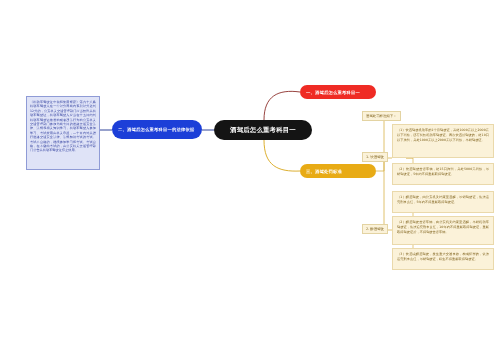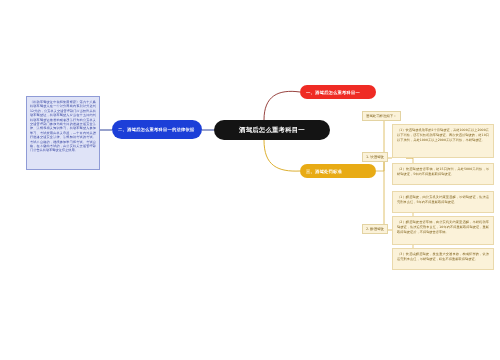--- a/index.html
+++ b/index.html
@@ -53,21 +53,21 @@
     box-sizing: border-box;
     display: flex;
     align-items: center;
     font-weight: bold;
     letter-spacing: 0.2px;
   }
 
   .node-root {
     left: 214px;
     top: 120px;
-    width: 116px;
+    width: 98px;
     height: 20px;
     background: #141414;
     color: #ffffff;
     border-radius: 10px;
     justify-content: center;
     font-size: 6.4px;
   }
 
   .node-red {
     left: 300px;

